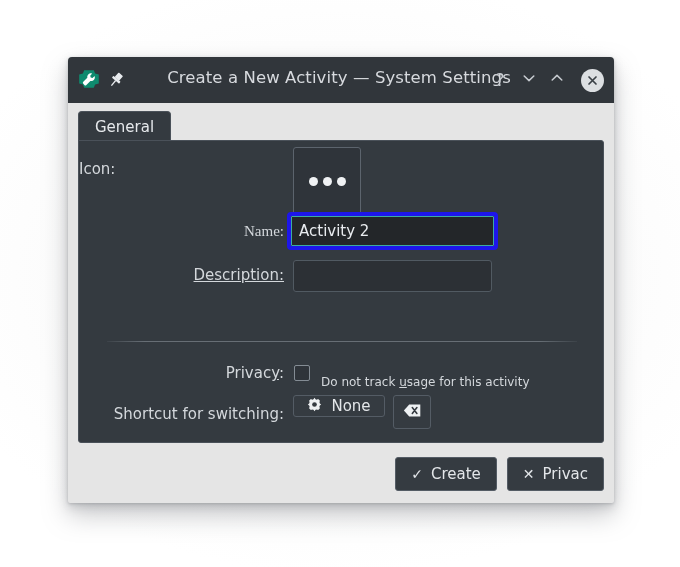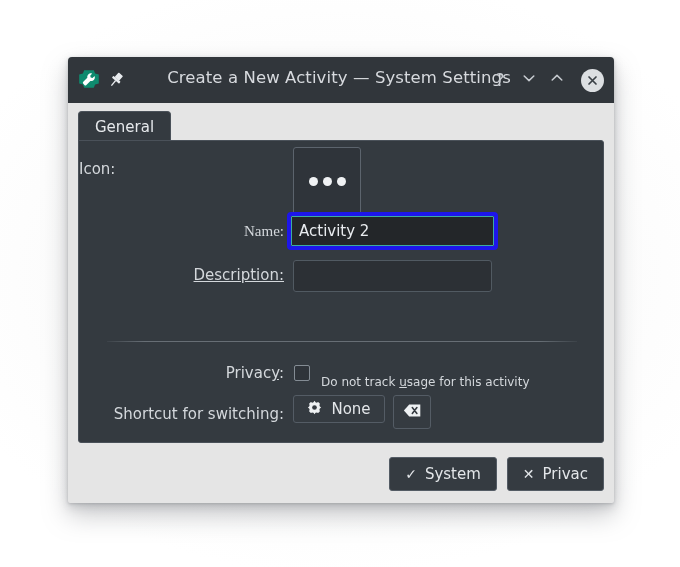--- a/index.html
+++ b/index.html
@@ -292,21 +292,21 @@
     position: absolute;
     left: 0;
     width: 205px;
     text-align: right;
   }
   #shortcut-button {
     position: absolute;
     left: 214px;
     top: -19px;
     width: 92px;
-    height: 28px;
+    height: 22px;
     background: #353b41;
     border: 1px solid #545c65;
     border-radius: 3px;
     display: flex;
     align-items: center;
     justify-content: center;
     gap: 9px;
     box-sizing: border-box;
     font-size: 15px;
     color: #e3e6e9;
@@ -464,21 +464,21 @@
           </svg>
         </span>
       </div>
     </div>
 
   </div>
 
   <div id="footer">
     <div class="dlg-btn">
       <span class="btn-glyph">✓</span>
-      <span>System</span>
+      <span>Create</span>
     </div>
     <div class="dlg-btn">
       <span class="btn-glyph">✕</span>
       <span>Privac</span>
     </div>
   </div>
 
 </div>
 
 </body></html>

